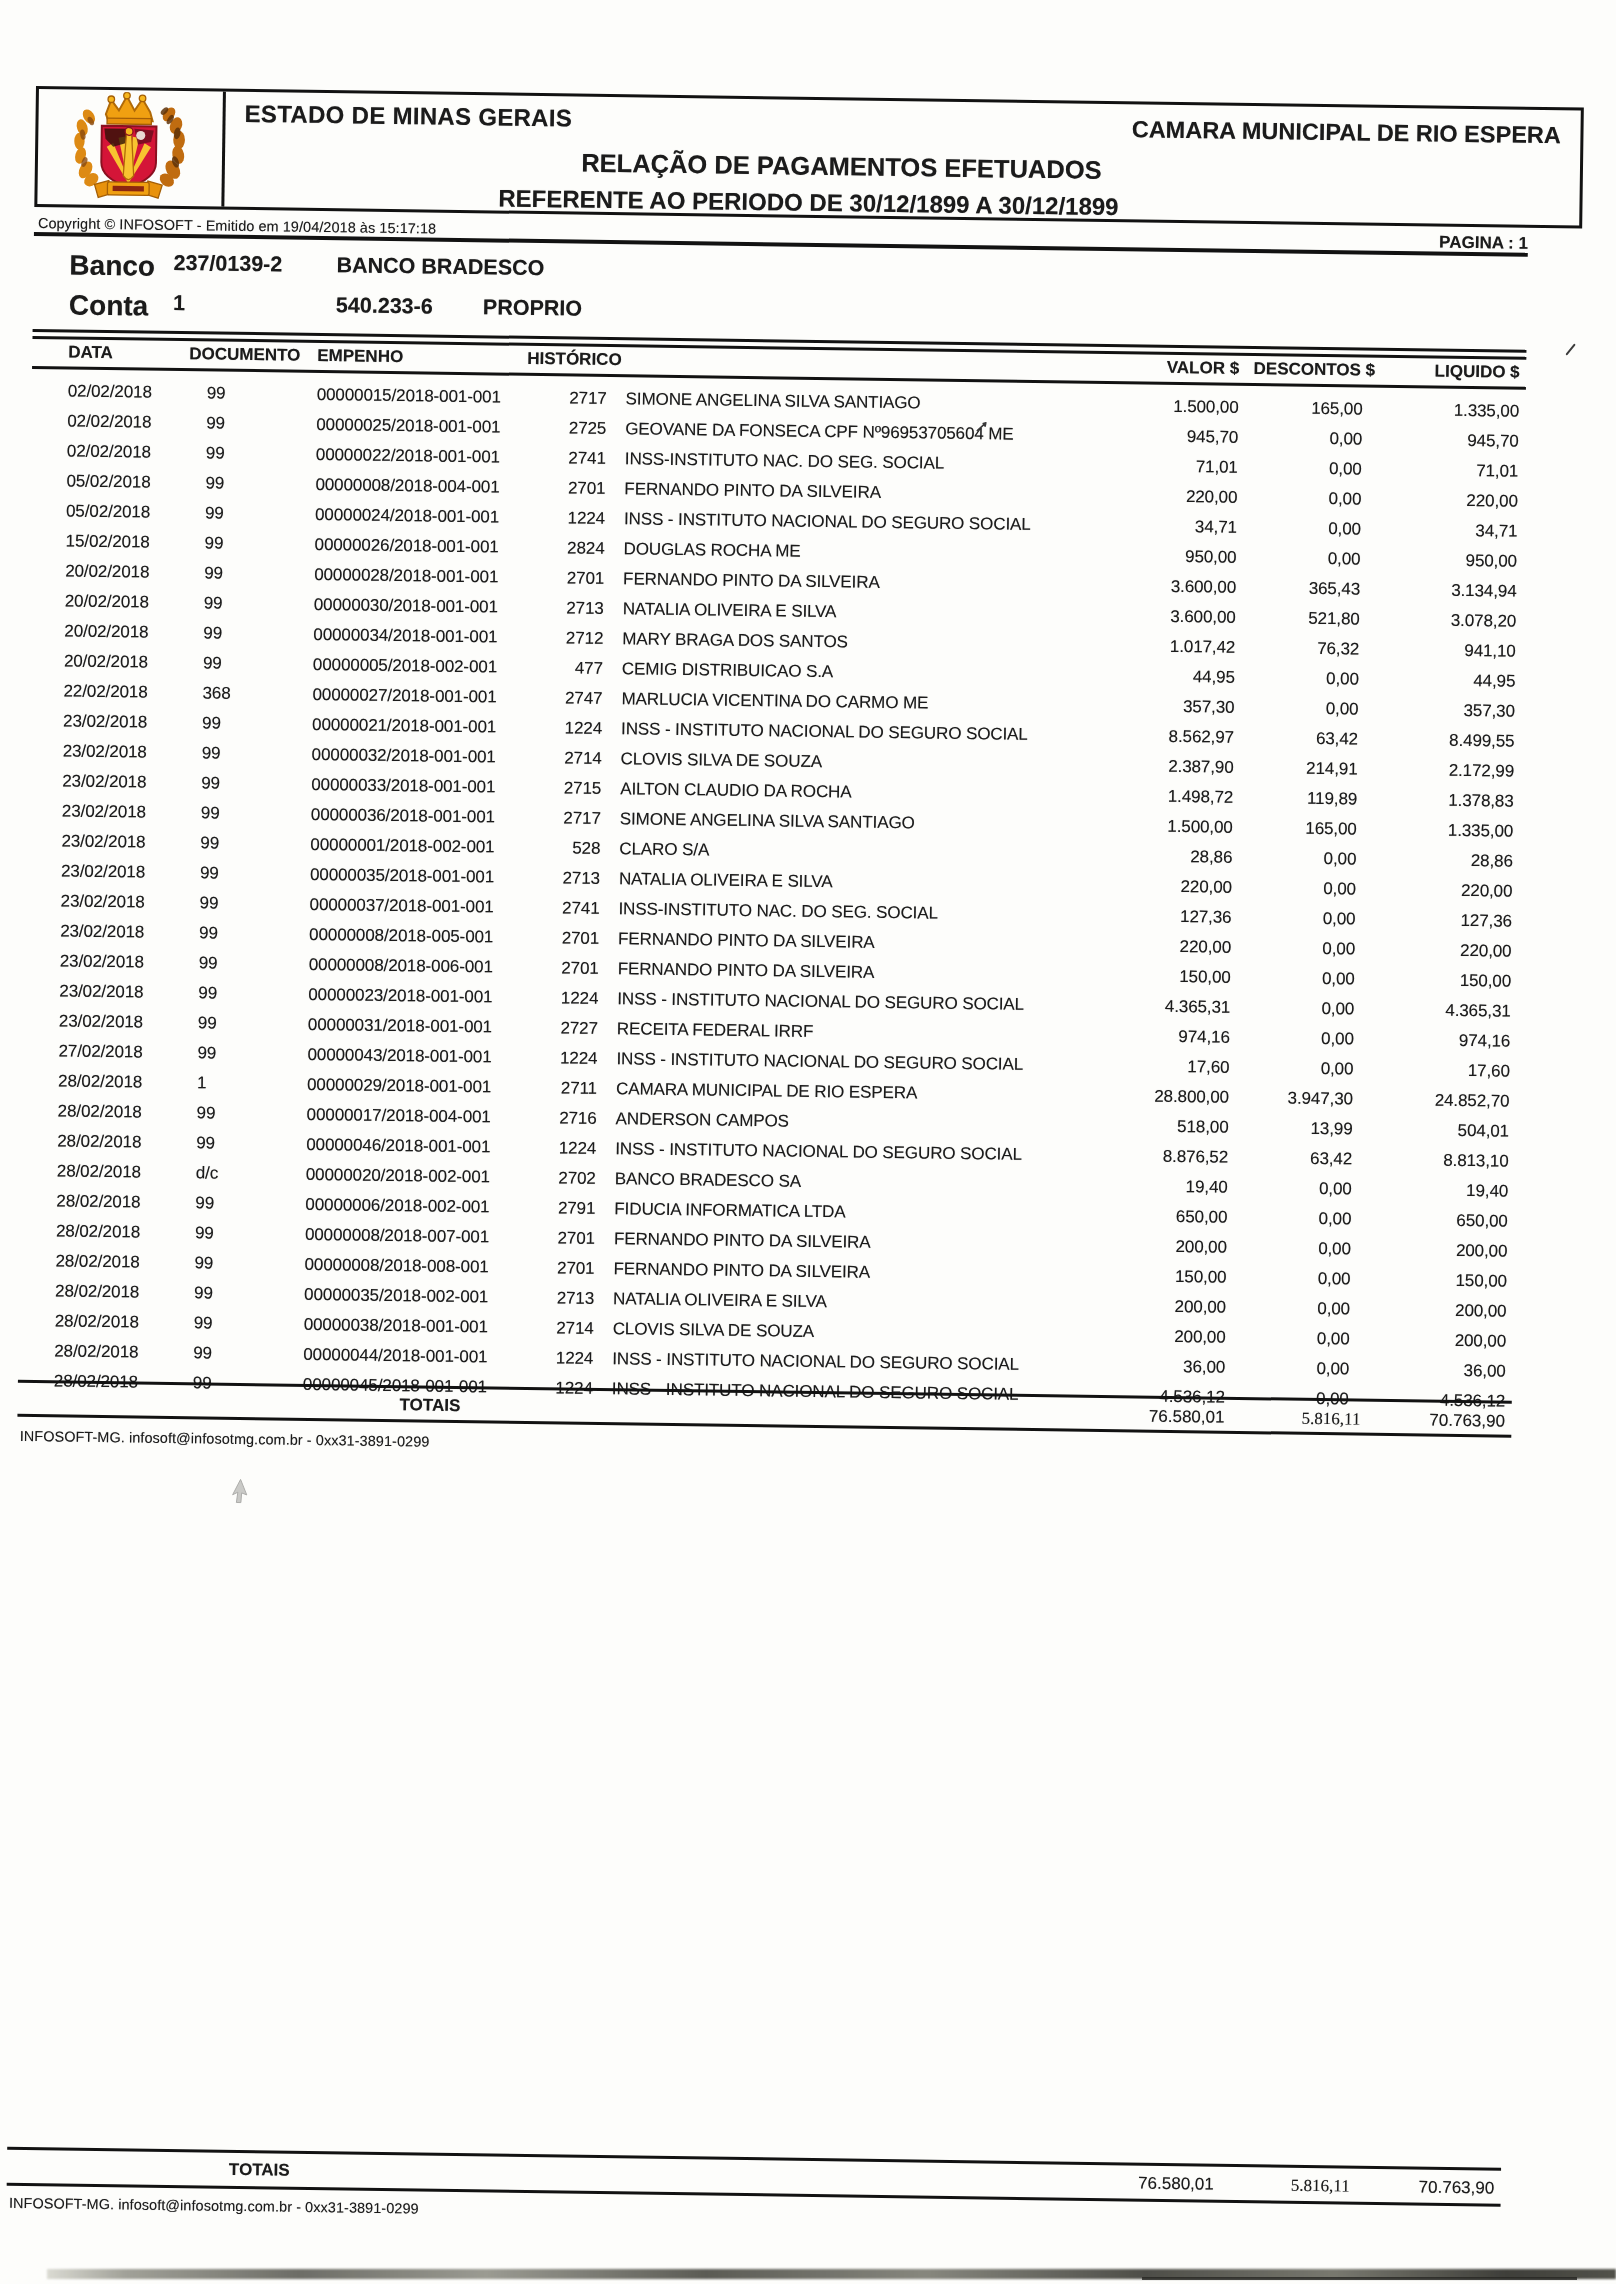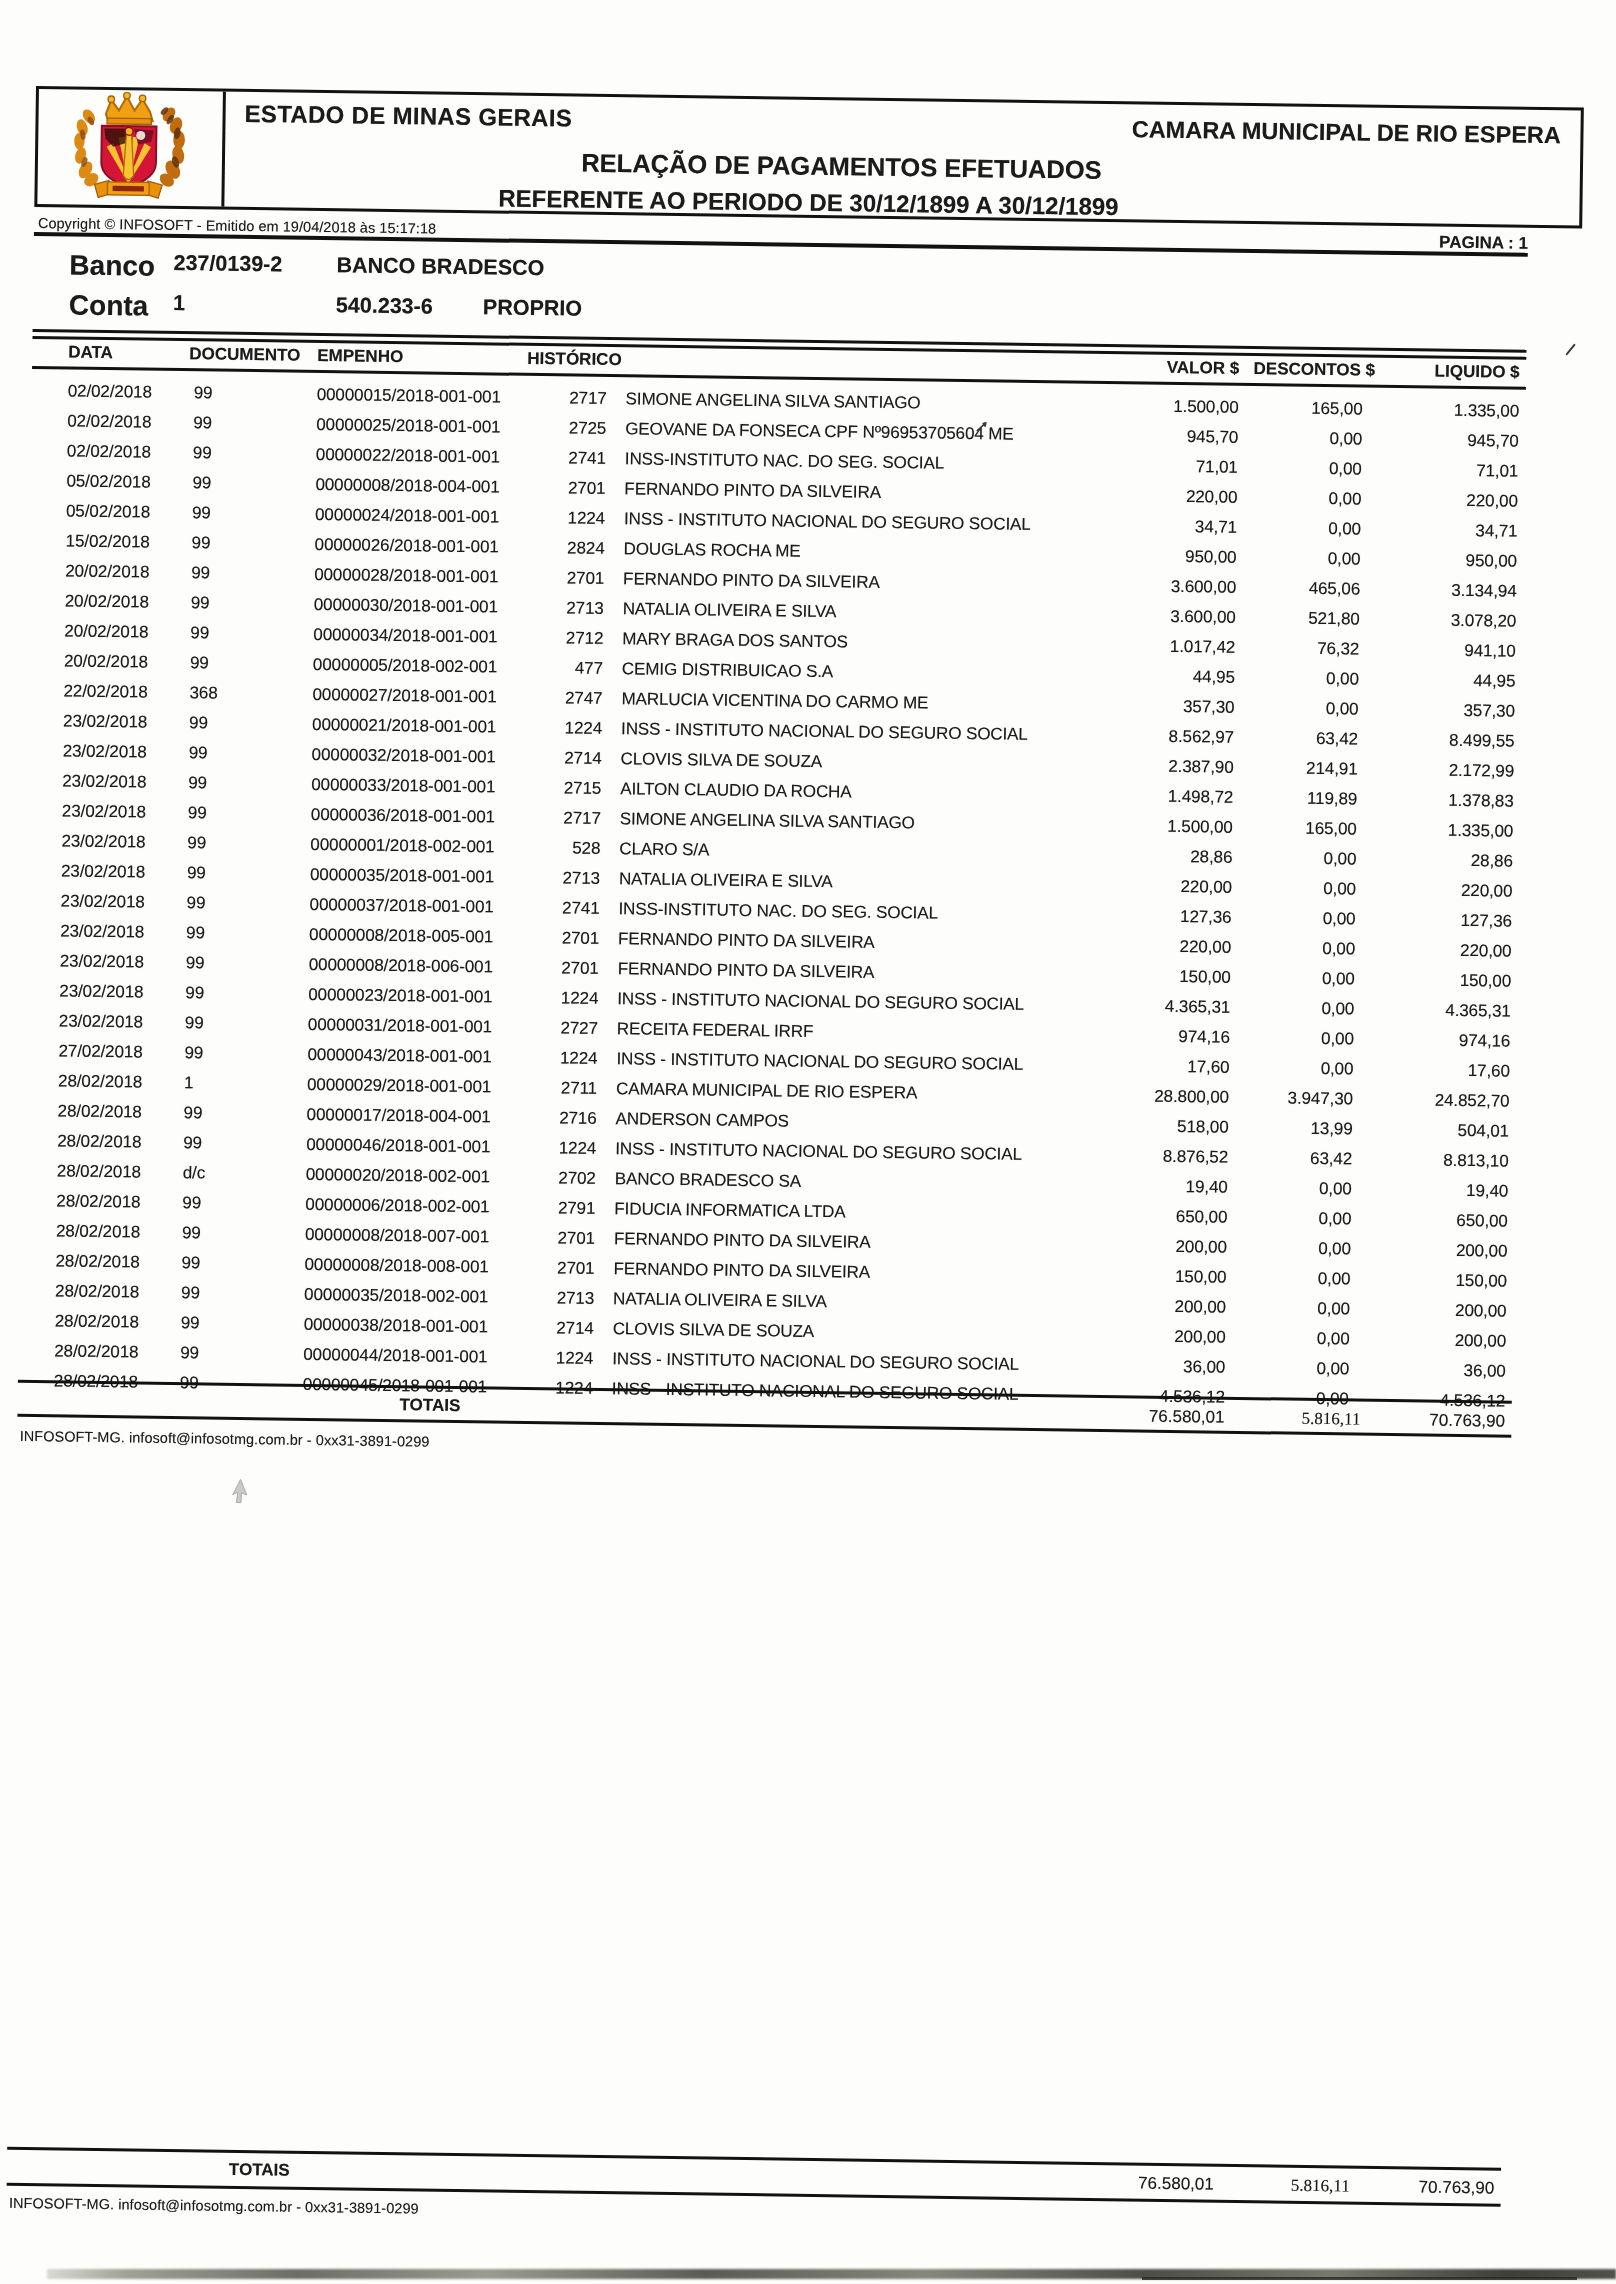--- a/index.html
+++ b/index.html
@@ -34,21 +34,21 @@
   .thead-line2{position:absolute;left:0;top:250px;width:1494px;height:2.6px;background:#121212;}
   .thead-line3{position:absolute;left:0;top:280px;width:1494px;height:3.3px;background:#121212;}
   .th{position:absolute;top:256px;font-size:17px;font-weight:700;white-space:nowrap;}
   .th-data{left:36px;} .th-doc{left:157px;} .th-emp{left:285px;} .th-hist{left:495px;}
   .th-valor{right:287px;} .th-desc{right:151px;} .th-liq{right:6.5px;}
 
   
   .rows{position:absolute;left:0;top:294px;width:1494px;}
   .trow{position:relative;height:30px;font-size:17px;letter-spacing:-0.1px;white-space:nowrap;}
   .trow span{position:absolute;top:1.3px;}
-  .c-date{left:36px;} .c-doc{left:162px;} .c-emp{left:285px;}
+  .c-date{left:36px;} .c-doc{left:175px;} .c-emp{left:285px;}
   .c-code{left:493px;width:82px;text-align:right;} .c-name{left:594px;}
   .c-valor,.c-desc,.c-liq{text-align:right;top:3.3px;}
   .c-valor{right:287px;} .c-desc{right:163px;} .c-liq{right:6.5px;}
 
   
   .totals-band{position:absolute;left:0;width:1494px;box-sizing:border-box;
                border-top:3.9px solid #121212;border-bottom:3.9px solid #121212;font-size:17px;}
   .tb1{top:1294px;height:37px;} .tb2{top:2061px;height:39px;}
   .totals-label{position:absolute;top:6.5px;font-weight:700;}
   .tb1 .totals-label{left:382px;} .tb2 .totals-label{left:222px;}
@@ -233,21 +233,21 @@
     <span class="c-desc">0,00</span>
     <span class="c-liq">950,00</span>
   </div>
         <div class="trow">
     <span class="c-date">20/02/2018</span>
     <span class="c-doc">99</span>
     <span class="c-emp">00000028/2018-001-001</span>
     <span class="c-code">2701</span>
     <span class="c-name">FERNANDO PINTO DA SILVEIRA</span>
     <span class="c-valor">3.600,00</span>
-    <span class="c-desc">465,06</span>
+    <span class="c-desc">365,43</span>
     <span class="c-liq">3.134,94</span>
   </div>
         <div class="trow">
     <span class="c-date">20/02/2018</span>
     <span class="c-doc">99</span>
     <span class="c-emp">00000030/2018-001-001</span>
     <span class="c-code">2713</span>
     <span class="c-name">NATALIA OLIVEIRA E SILVA</span>
     <span class="c-valor">3.600,00</span>
     <span class="c-desc">521,80</span>

